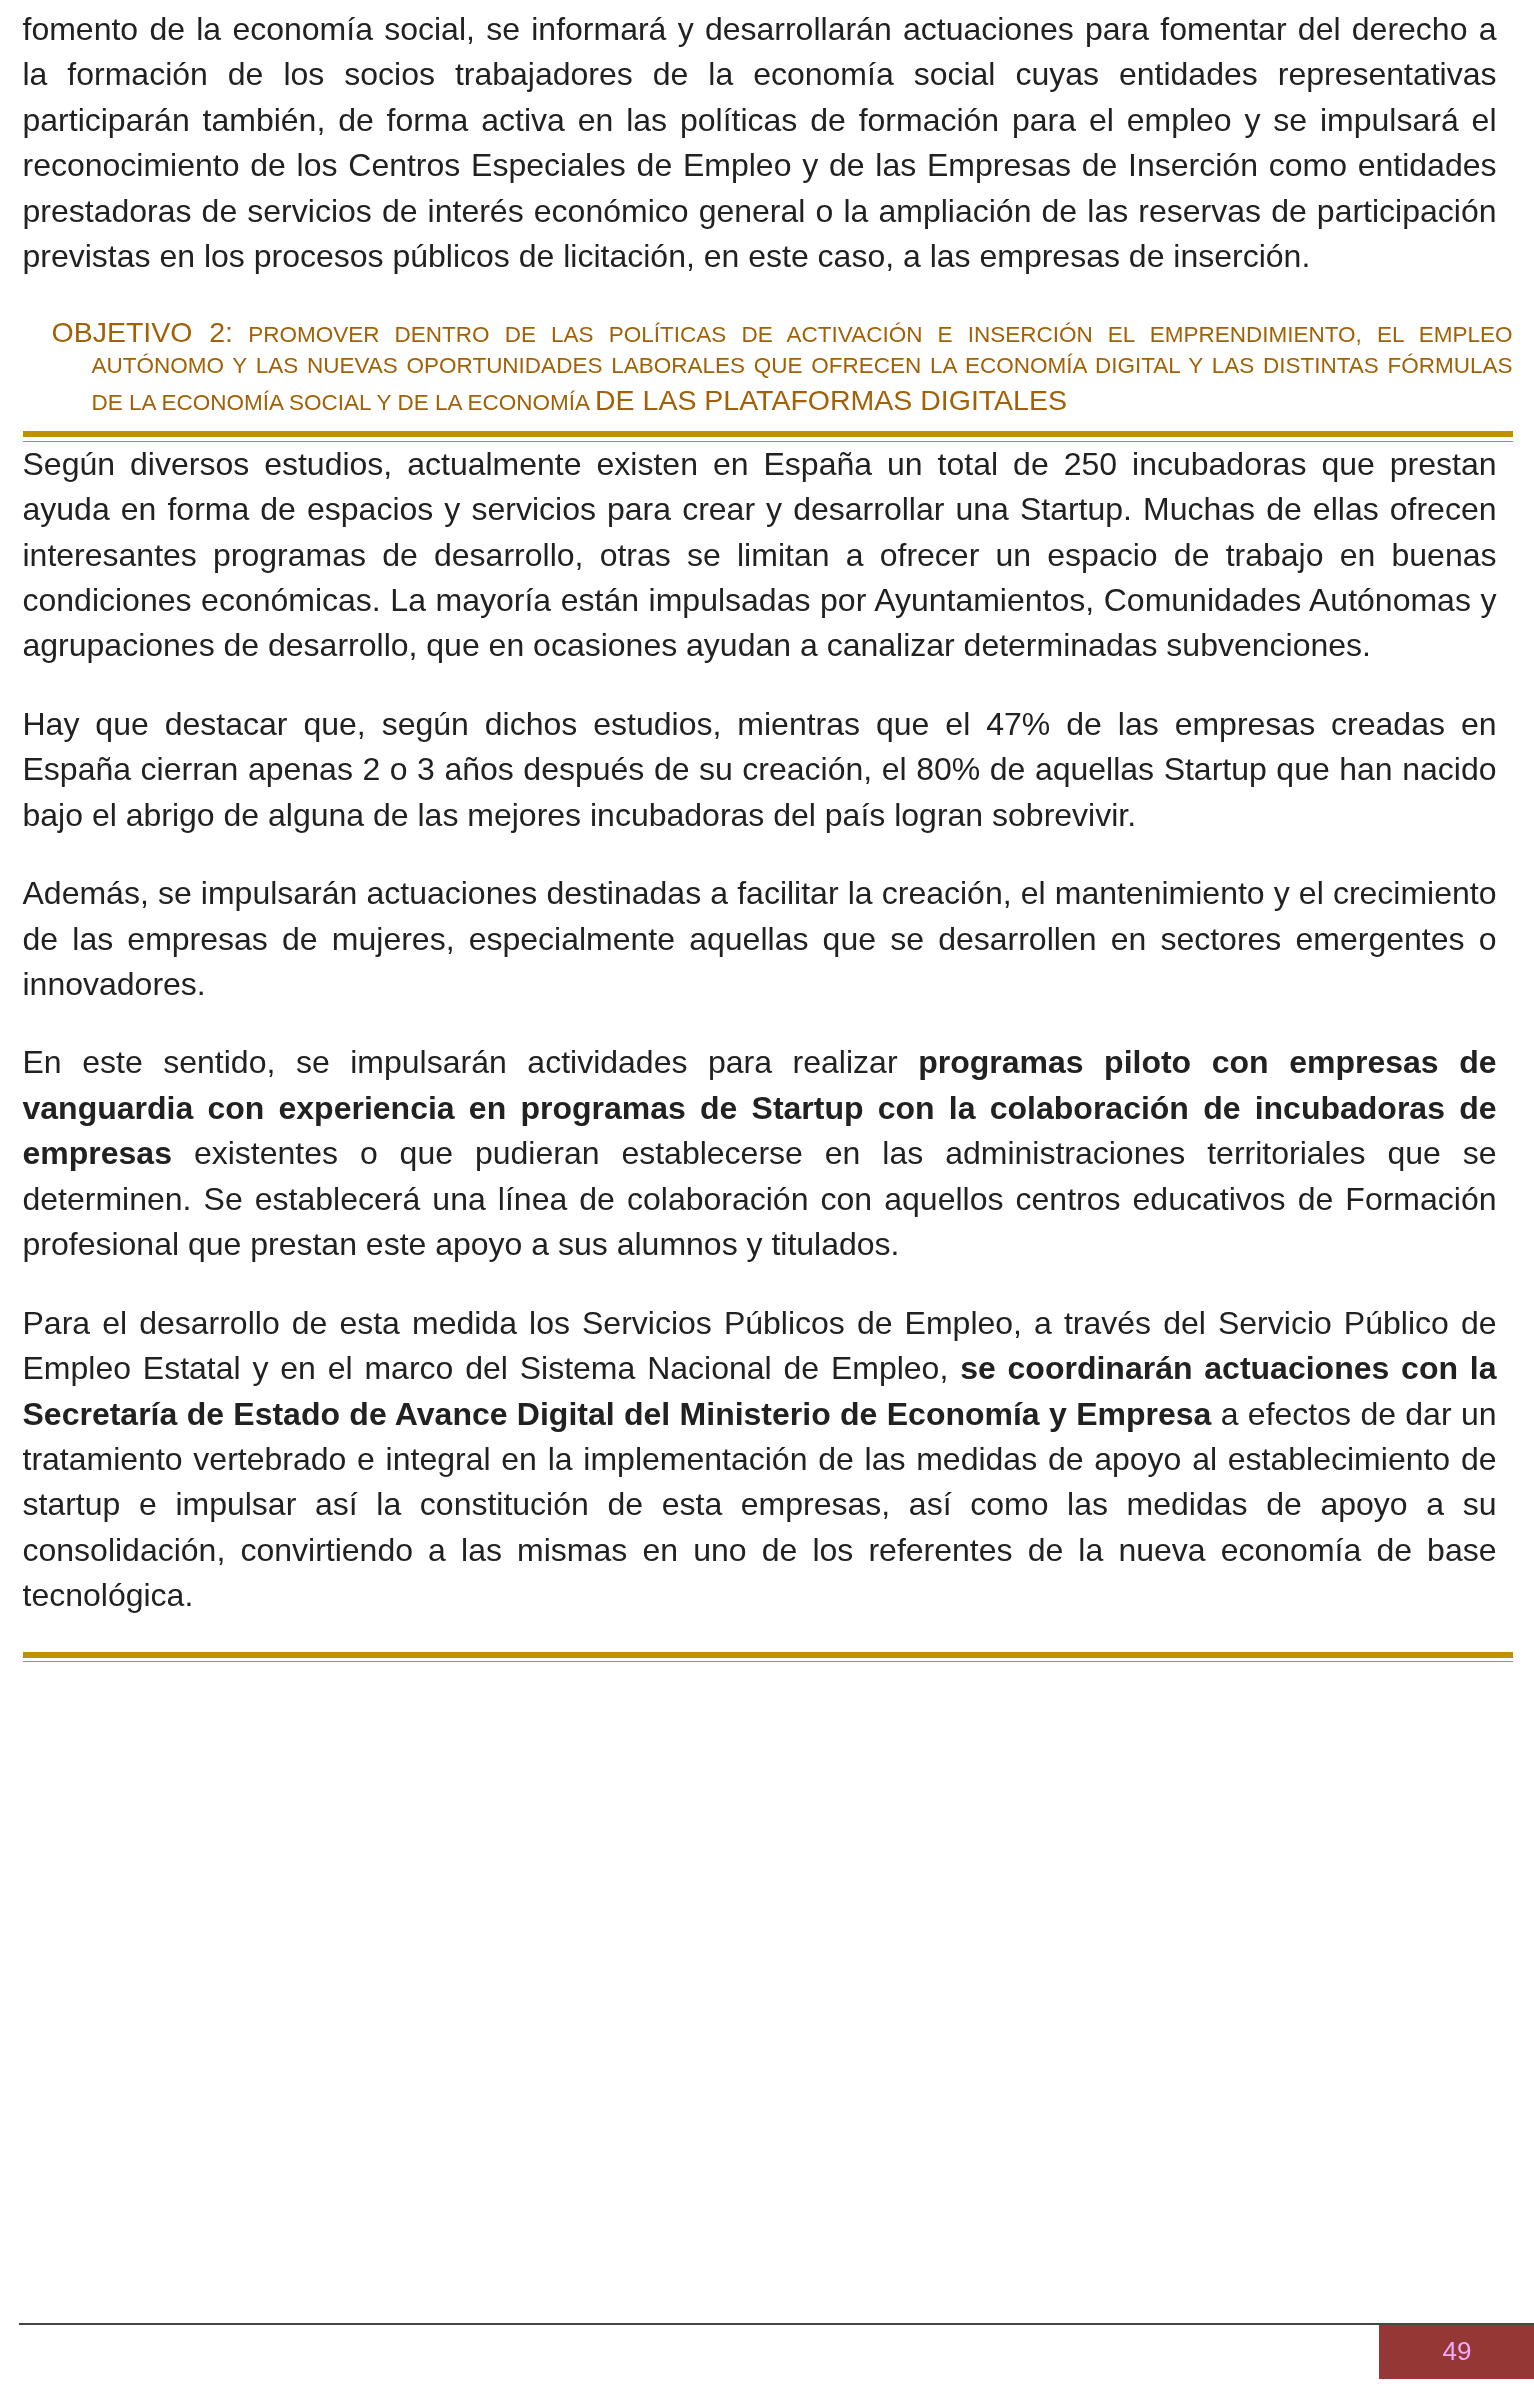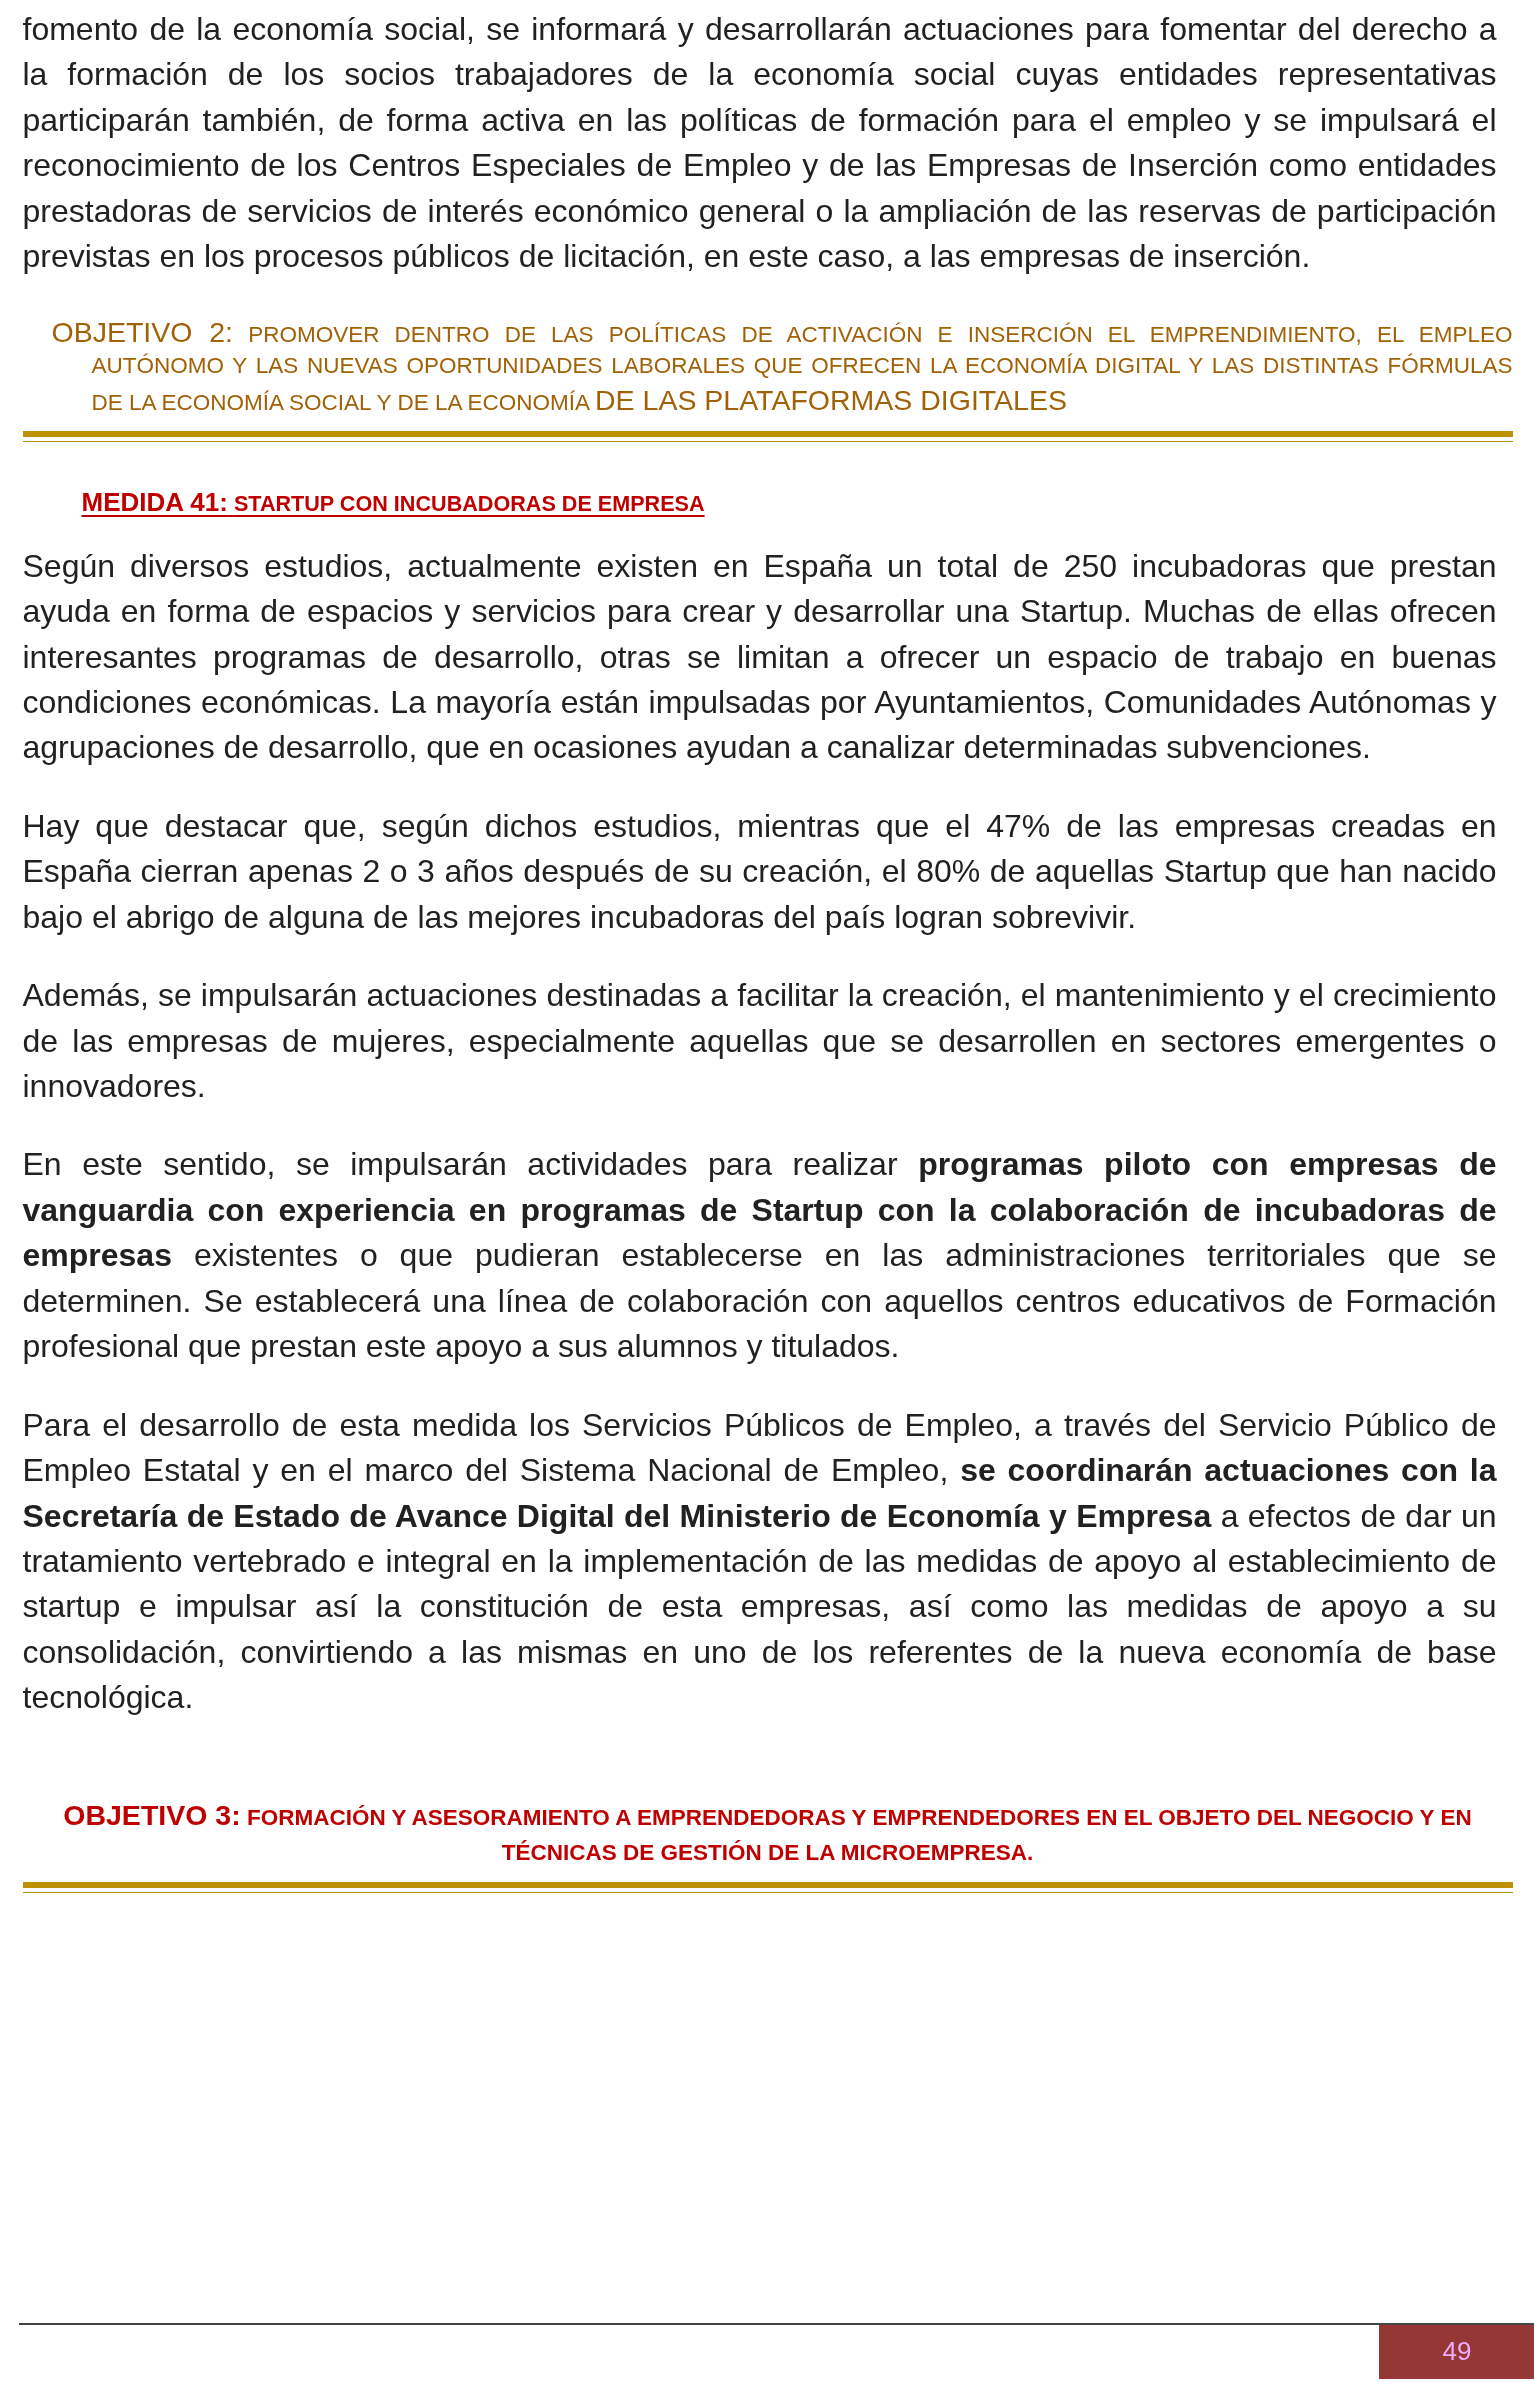--- a/index.html
+++ b/index.html
@@ -92,47 +92,39 @@
 
   <p class="body">fomento de la economía social, se informará y desarrollarán actuaciones para fomentar del derecho a la formación de los socios trabajadores de la economía social cuyas entidades representativas participarán también, de forma activa en las políticas de formación para el empleo y se impulsará el reconocimiento de los Centros Especiales de Empleo y de las Empresas de Inserción como entidades prestadoras de servicios de interés económico general o la ampliación de las reservas de participación previstas en los procesos públicos de licitación, en este caso, a las empresas de inserción.</p>
 
   <div class="objetivo">
     <span class="lbl">OBJETIVO 2:</span>
     <span>PROMOVER DENTRO DE LAS POLÍTICAS DE ACTIVACIÓN E INSERCIÓN EL EMPRENDIMIENTO, EL EMPLEO AUTÓNOMO Y LAS NUEVAS OPORTUNIDADES LABORALES QUE OFRECEN LA ECONOMÍA DIGITAL Y LAS DISTINTAS FÓRMULAS DE LA ECONOMÍA SOCIAL Y DE LA ECONOMÍA</span>
     <span class="lg">DE LAS PLATAFORMAS DIGITALES</span>
   </div>
   <div class="gold-rule"></div>
 
-  <div class="medida">
-    <span class="lbl">MEDIDA 41:</span>
-    <span>STARTUP CON INCUBADORAS DE EMPRESA</span>
-  </div>
 
   <p class="body">Según diversos estudios, actualmente existen en España un total de 250 incubadoras que prestan ayuda en forma de espacios y servicios para crear y desarrollar una Startup. Muchas de ellas ofrecen interesantes programas de desarrollo, otras se limitan a ofrecer un espacio de trabajo en buenas condiciones económicas. La mayoría están impulsadas por Ayuntamientos, Comunidades Autónomas y agrupaciones de desarrollo, que en ocasiones ayudan a canalizar determinadas subvenciones.</p>
 
   <p class="body">Hay que destacar que, según dichos estudios, mientras que el 47% de las empresas creadas en España cierran apenas 2 o 3 años después de su creación, el 80% de aquellas Startup que han nacido bajo el abrigo de alguna de las mejores incubadoras del país logran sobrevivir.</p>
 
   <p class="body">Además, se impulsarán actuaciones destinadas a facilitar la creación, el mantenimiento y el crecimiento de las empresas de mujeres, especialmente aquellas que se desarrollen en sectores emergentes o innovadores.</p>
 
   <p class="body">
     <span>En este sentido, se impulsarán actividades para realizar</span>
     <span class="b">programas piloto con empresas de vanguardia con experiencia en programas de Startup con la colaboración de incubadoras de empresas</span>
     <span>existentes o que pudieran establecerse en las administraciones territoriales que se determinen. Se establecerá una línea de colaboración con aquellos centros educativos de Formación profesional que prestan este apoyo a sus alumnos y titulados.</span>
   </p>
 
   <p class="body">
     <span>Para el desarrollo de esta medida los Servicios Públicos de Empleo, a través del Servicio Público de Empleo Estatal y en el marco del Sistema Nacional de Empleo,</span>
     <span class="b">se coordinarán actuaciones con la Secretaría de Estado de Avance Digital del Ministerio de Economía y Empresa</span>
     <span>a efectos de dar un tratamiento vertebrado e integral en la implementación de las medidas de apoyo al establecimiento de startup e impulsar así la constitución de esta empresas, así como las medidas de apoyo a su consolidación, convirtiendo a las mismas en uno de los referentes de la nueva economía de base tecnológica.</span>
   </p>
 
-  <div class="objetivo3">
-    <span class="lbl">OBJETIVO 3:</span>
-    <span>FORMACIÓN Y ASESORAMIENTO A EMPRENDEDORAS Y EMPRENDEDORES EN EL OBJETO DEL NEGOCIO Y EN TÉCNICAS DE GESTIÓN DE LA MICROEMPRESA.</span>
-  </div>
   <div class="gold-rule"></div>
 
 
 </div>
 
 <div class="footer-rule"></div>
 <div class="pagebox">
   <span>49</span>
 </div>
 

